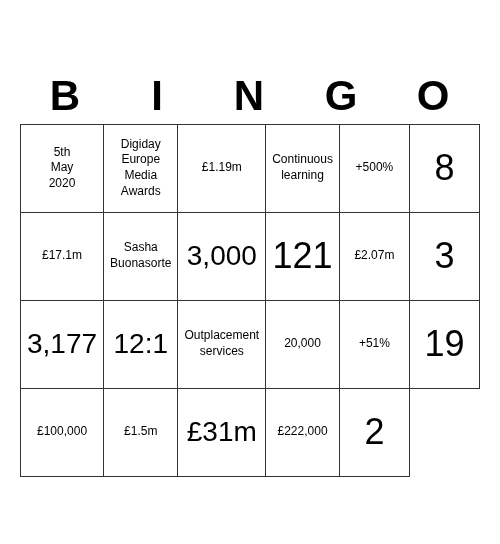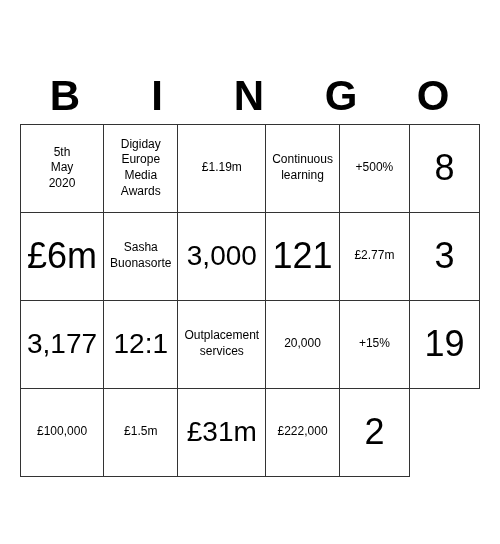--- a/index.html
+++ b/index.html
@@ -80,31 +80,31 @@
       <div class="bingo-header-cell">G</div>
       <div class="bingo-header-cell">O</div>
     </div>
   <div class="bingo-grid">
   <div class="bingo-cell small">5th<br>May<br>2020</div>
       <div class="bingo-cell small">Digiday<br>Europe<br>Media<br>Awards</div>
       <div class="bingo-cell">£1.19m</div>
       <div class="bingo-cell small">Continuous<br>learning</div>
       <div class="bingo-cell">+500%</div>
       <div class="bingo-cell xlarge">8</div>
-      <div class="bingo-cell xlarge">£6m</div>
+      <div class="bingo-cell">£17.1m</div>
       <div class="bingo-cell small">Sasha<br>Buonasorte</div>
       <div class="bingo-cell large">3,000</div>
       <div class="bingo-cell xlarge">121</div>
-      <div class="bingo-cell">£2.77m</div>
+      <div class="bingo-cell">£2.07m</div>
       <div class="bingo-cell xlarge">3</div>
       <div class="bingo-cell large">3,177</div>
       <div class="bingo-cell large">12:1</div>
       <div class="bingo-cell small">Outplacement<br>services</div>
       <div class="bingo-cell">20,000</div>
-      <div class="bingo-cell">+15%</div>
+      <div class="bingo-cell">+51%</div>
       <div class="bingo-cell xlarge">19</div>
       <div class="bingo-cell small">£100,000</div>
       <div class="bingo-cell">£1.5m</div>
       <div class="bingo-cell large">£31m</div>
       <div class="bingo-cell small">£222,000</div>
       <div class="bingo-cell xlarge">2</div>
     </div>
 </div>
 
 </body></html>

